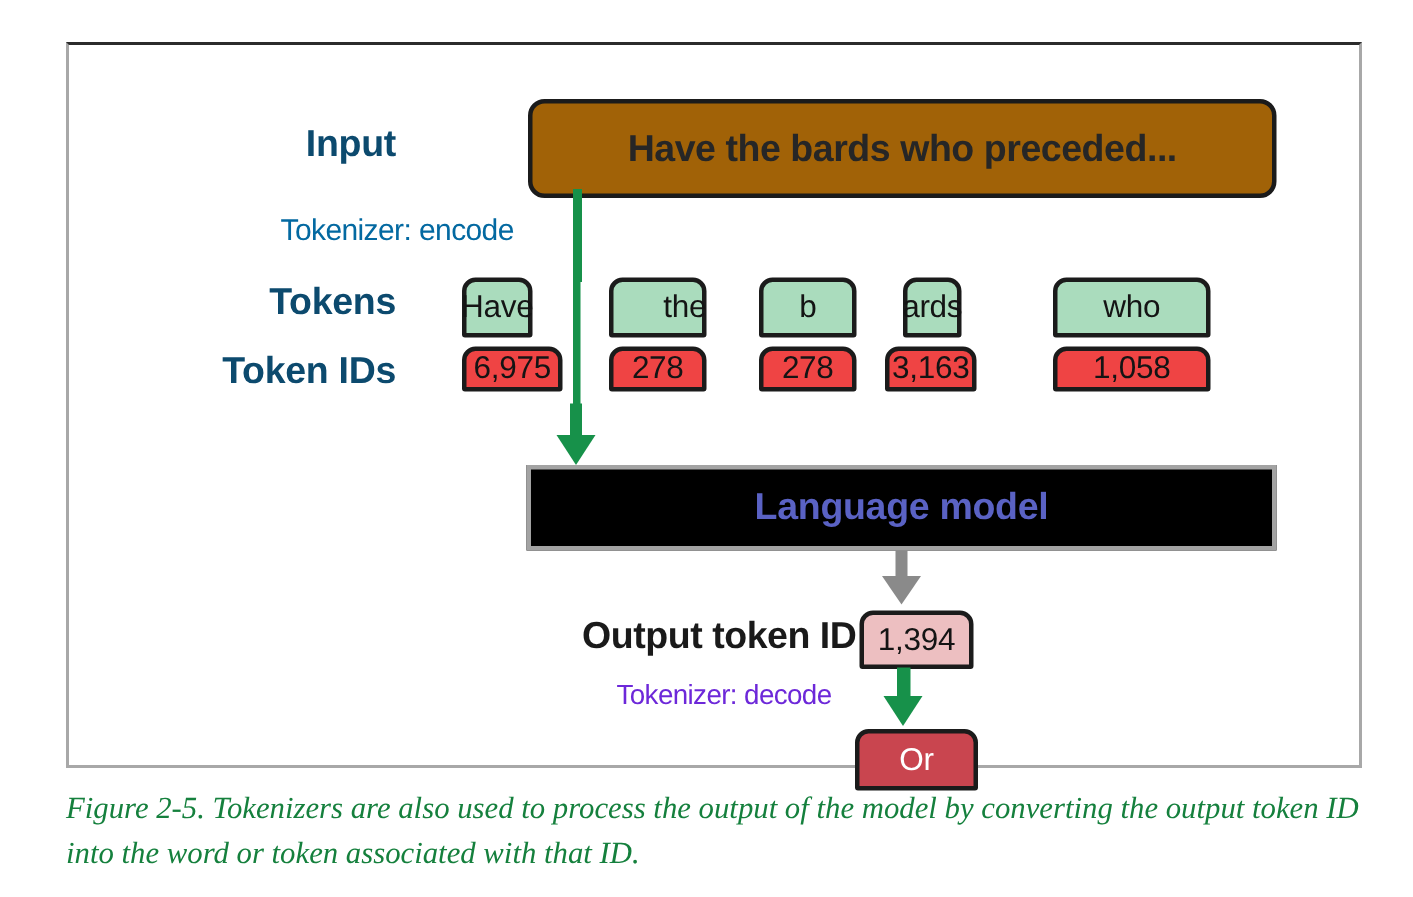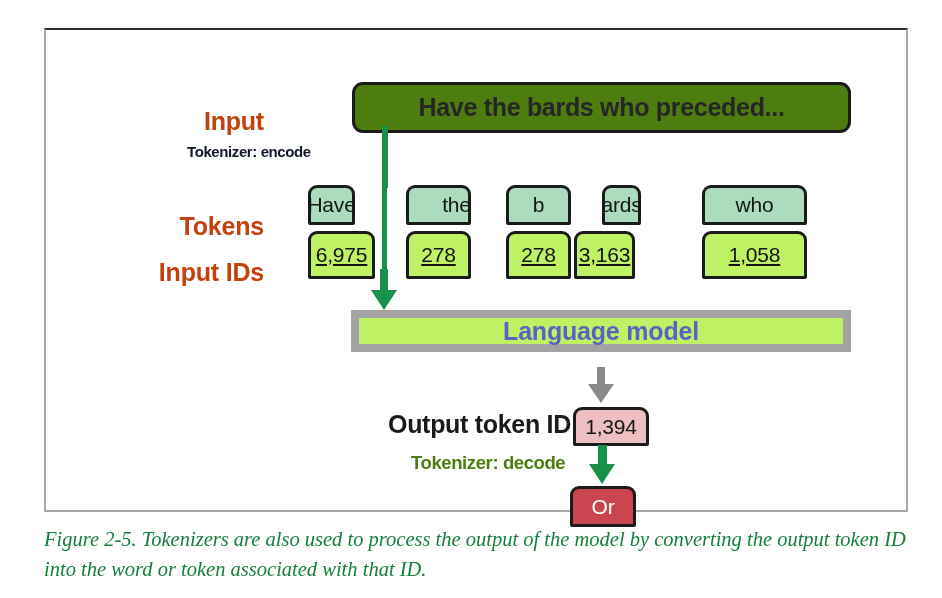--- a/index.html
+++ b/index.html
@@ -28,61 +28,59 @@
     border-right: 2px solid #a8a8a8;
     border-bottom: 2px solid #a8a8a8;
     box-sizing: border-box;
   }
 
   
   .row-label {
     position: absolute;
     right: 642px;           
     text-align: right;
-    color: #c2410c;
+    color: #0c4a6e;
     font-weight: bold;
     white-space: nowrap;
     letter-spacing: -0.2px;
-    margin-top: 25px;
   }
   #label-input     { top: 52px; font-size: 25px; }
   #label-tokens    { top: 157px; font-size: 25px; }
   #label-tokenids  { top: 203px; font-size: 25px; }
 
   
   #tokenizer-encode {
     position: absolute;
     left: 141px;
     top: 113px;
-    font-size: 15px;
-    font-weight: bold;
-    color: #0f172a;
+    font-size: 20px;
+    font-weight: normal;
+    color: #0369a1;
     white-space: nowrap;
     letter-spacing: -0.4px;
   }
 
   
   #input-box {
     position: absolute;
     left: 306px;
     top: 36px;
     width: 499px;
-    height: 51px;
-    background: #4d7c0f;
+    height: 66px;
+    background: #a16207;
     border: 3px solid #1b1b1b;
     border-radius: 11px;
     box-sizing: border-box;
     display: flex;
     align-items: center;
     justify-content: center;
     font-size: 25px;
     font-weight: bold;
     color: #262626;
     letter-spacing: -0.3px;
-    margin-top: 16px;
   }
 
   
   #arrow-input-tokens {
     position: absolute;
     left: 336px;
     top: 96px;
     width: 6px;
     height: 62px;
     background: #17914a;
@@ -100,32 +98,31 @@
     display: flex;
     align-items: center;
     justify-content: center;
     font-size: 21px;
     color: #141414;
     letter-spacing: -0.2px;
   }
   .tokenid-box {
     position: absolute;
     top: 201px;
-    height: 48px;
-    background: #bef264;
+    height: 30px;
+    background: #ef4444;
     border: 3px solid #1b1b1b;
     border-radius: 9px 9px 2px 2px;
     box-sizing: border-box;
     display: flex;
     align-items: center;
     justify-content: center;
     font-size: 21px;
     color: #141414;
     letter-spacing: -0.2px;
-    text-decoration: underline;
   }
 
   
   #token-thru-line {
     position: absolute;
     left: 336px;
     top: 155px;
     width: 5px;
     height: 86px;
     background: #17914a;
@@ -151,23 +148,23 @@
     border-right: 13px solid transparent;
     border-top: 20px solid #17914a;
   }
 
   
   #language-model-box {
     position: absolute;
     left: 305px;
     top: 280px;
     width: 500px;
-    height: 42px;
-    background: #bef264;
-    border: 8px solid #a3a3a3;
+    height: 57px;
+    background: #000000;
+    border: 3px solid #a3a3a3;
     box-sizing: border-box;
     display: flex;
     align-items: center;
     justify-content: center;
     font-size: 25px;
     font-weight: bold;
     color: #5a62c4;
     letter-spacing: -0.2px;
   }
 
@@ -218,22 +215,22 @@
     font-size: 21px;
     color: #141414;
     letter-spacing: -0.2px;
   }
 
   #tokenizer-decode {
     position: absolute;
     left: 365px;
     top: 422px;
     font-size: 18.5px;
-    font-weight: bold;
-    color: #4d7c0f;
+    font-weight: normal;
+    color: #6d28d9;
     white-space: nowrap;
     letter-spacing: -0.4px;
   }
 
   
   #arrow-decode-shaft {
     position: absolute;
     left: 552px;
     top: 415px;
     width: 9px;
@@ -249,21 +246,21 @@
     border-left: 13px solid transparent;
     border-right: 13px solid transparent;
     border-top: 20px solid #17914a;
   }
 
   
   #output-word-box {
     position: absolute;
     left: 524px;
     top: 456px;
-    width: 66px;
+    width: 82px;
     height: 41px;
     background: #c9454f;
     border: 3px solid #1b1b1b;
     border-radius: 9px 9px 2px 2px;
     box-sizing: border-box;
     display: flex;
     align-items: center;
     justify-content: center;
     font-size: 21px;
     color: #ffffff;
@@ -283,38 +280,38 @@
     color: #15803d;
   }
 </style>
 </head>
 <body>
 
 <div id="figure-frame">
 
   <div class="row-label" id="label-input">Input</div>
   <div class="row-label" id="label-tokens">Tokens</div>
-  <div class="row-label" id="label-tokenids">Input IDs</div>
+  <div class="row-label" id="label-tokenids">Token IDs</div>
 
   <div id="input-box">Have the bards who preceded...</div>
 
   <div id="tokenizer-encode">Tokenizer: encode</div>
 
   <div id="arrow-input-tokens"></div>
   <div id="token-thru-line"></div>
 
   <div id="token-row">
       <div class="token-box" style="left: 262px; width: 47px;">Have</div>
       <div class="tokenid-box" style="left: 262px; width: 67px;">6,975</div>
       <div class="token-box" style="left: 360px; width: 65px; padding-left: 36px;">the</div>
       <div class="tokenid-box" style="left: 360px; width: 65px;">278</div>
       <div class="token-box" style="left: 460px; width: 65px;">b</div>
       <div class="tokenid-box" style="left: 460px; width: 65px;">278</div>
       <div class="token-box" style="left: 556px; width: 39px;">ards</div>
-      <div class="tokenid-box" style="left: 528px; width: 61px;">3,163</div>
+      <div class="tokenid-box" style="left: 544px; width: 61px;">3,163</div>
       <div class="token-box" style="left: 656px; width: 105px; text-align: right;">who</div>
       <div class="tokenid-box" style="left: 656px; width: 105px;">1,058</div>
     </div>
 
   <div id="arrow-tokens-lm-shaft"></div>
   <div id="arrow-tokens-lm-head"></div>
 
   <div id="language-model-box">Language model</div>
 
   <div id="arrow-lm-output-shaft"></div>

